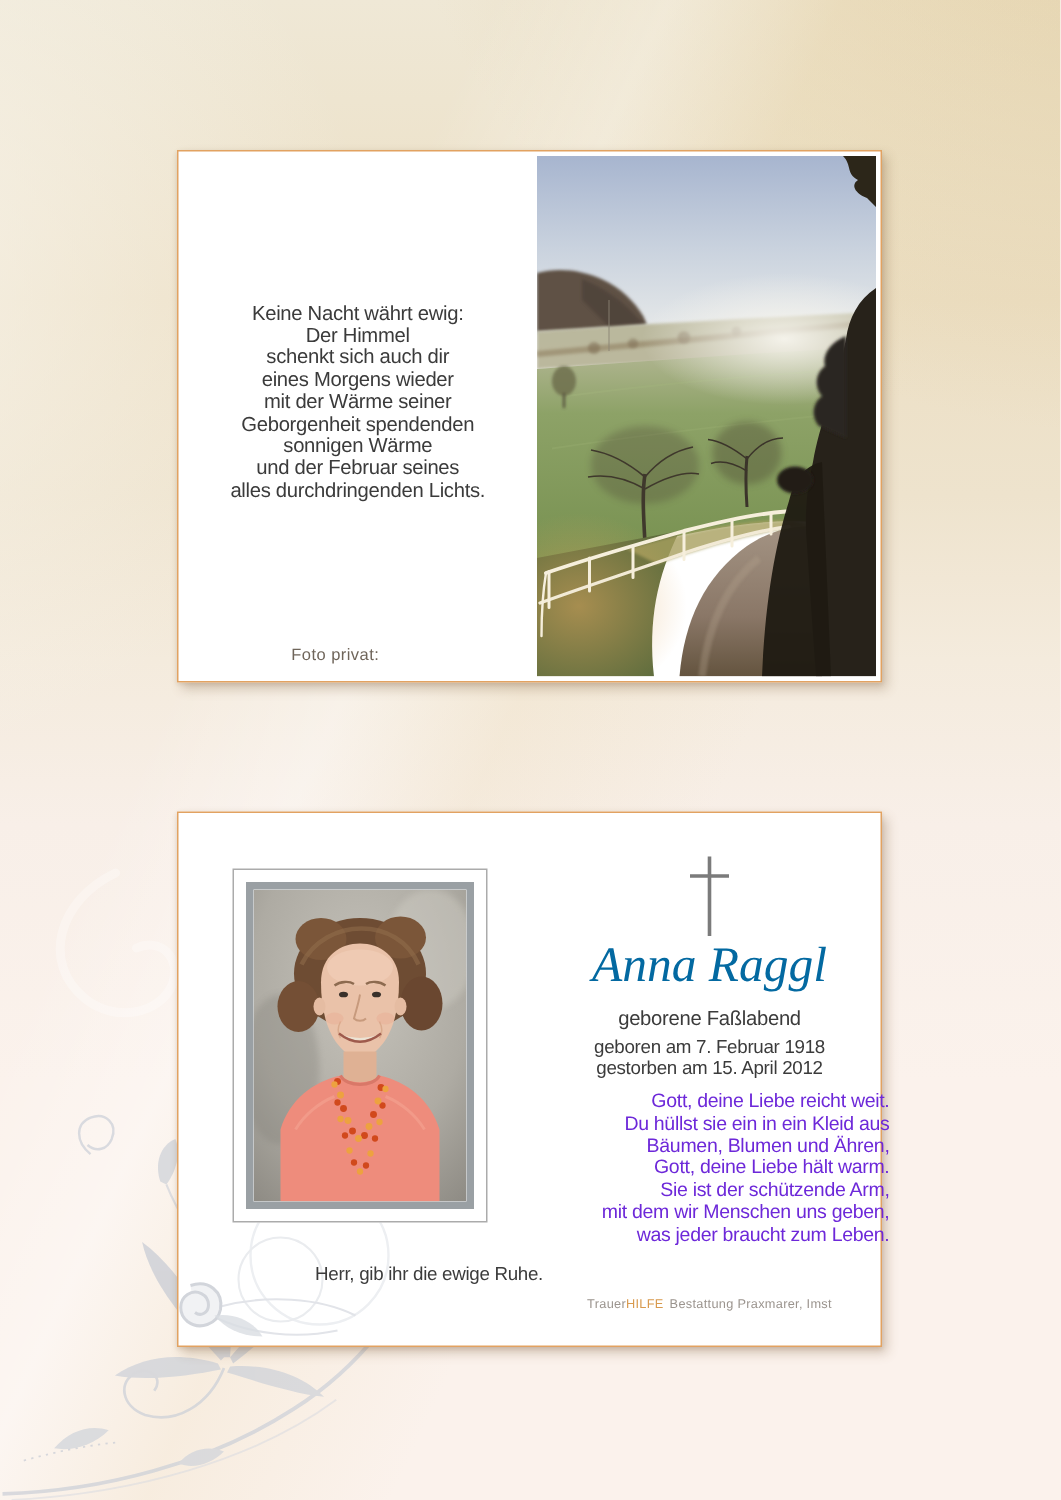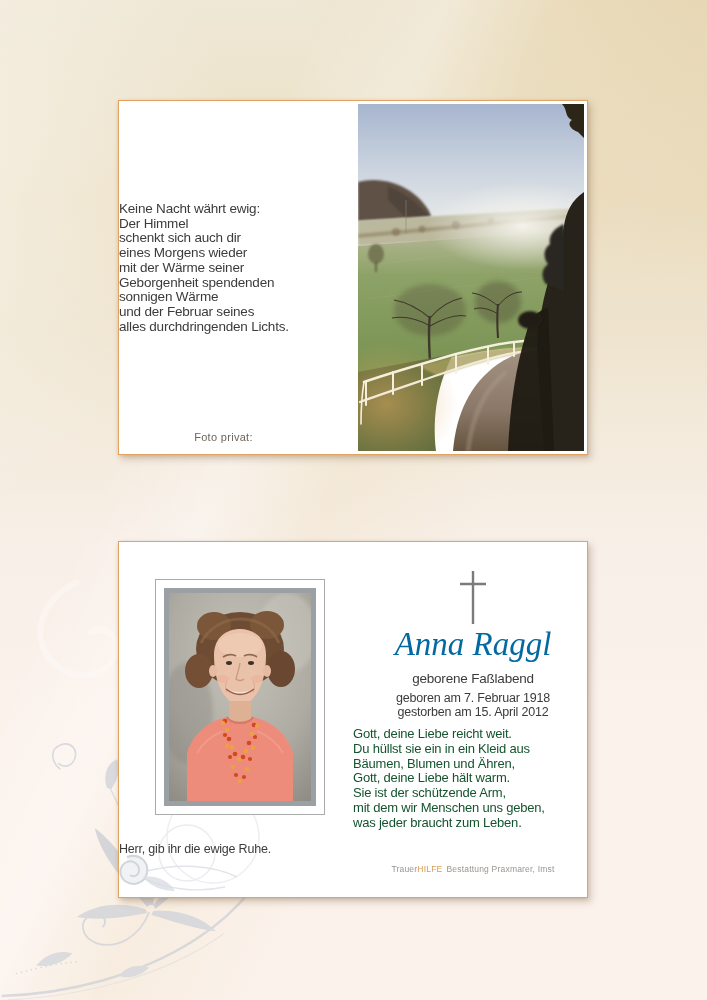--- a/index.html
+++ b/index.html
@@ -11,48 +11,48 @@
   .bg-sheen2{background:radial-gradient(120% 70% at -25% 18%, rgba(249,246,239,0.95) 0%, rgba(249,246,239,0) 50%);}
   .bg-sheen3{background:linear-gradient(115deg, rgba(255,255,255,0) 28%, rgba(255,255,255,0.30) 38%, rgba(236,220,184,0.25) 48%, rgba(236,220,184,0) 62%);}
   .faint-swirl{position:absolute;left:15px;top:570px;width:140px;height:135px;}
   .lily-ornament{position:absolute;left:-8px;top:735px;width:345px;height:268px;}
 
   .card{position:absolute;background:#ffffff;border:1px solid #e2a261;box-sizing:border-box;
     box-shadow:3px 4px 7px rgba(125,92,58,0.30), 0 1px 3px rgba(125,92,58,0.18);}
   .card-top{left:118px;top:100px;width:470px;height:355px;}
   .card-bottom{left:118px;top:541px;width:470px;height:357px;}
 
-  .top-poem{position:absolute;left:0;top:101px;width:239px;text-align:left;
+  .top-poem{position:absolute;left:0;top:101px;width:239px;text-align:center;
     font-size:13.5px;line-height:14.7px;color:#3b3b3b;letter-spacing:-0.2px;}
   .photo-credit{position:absolute;left:0;top:330px;width:209px;text-align:center;
     font-size:11px;color:#6f655a;letter-spacing:0.3px;}
   .landscape-photo{position:absolute;left:239px;top:3px;width:226px;height:347px;overflow:hidden;}
   .landscape-photo svg{display:block;width:100%;height:100%;}
 
   .portrait-frame-outer{position:absolute;left:36px;top:37px;width:170px;height:236px;
     border:1px solid #ababab;background:#ffffff;box-sizing:border-box;}
   .portrait-frame-inner{position:absolute;left:8px;top:8px;right:8px;bottom:8px;
     border:5px solid #9aa0a4;overflow:hidden;}
   .portrait-frame-inner svg{display:block;width:100%;height:100%;}
   .card-flourish{position:absolute;left:-2px;top:237px;width:200px;height:120px;pointer-events:none;}
 
-  .prayer{position:absolute;left:0;top:300px;width:243px;text-align:left;
+  .prayer{position:absolute;left:0;top:300px;width:243px;text-align:right;
     font-size:12.5px;color:#3b3b3b;letter-spacing:-0.2px;}
 
   .memorial-right{position:absolute;left:234px;top:0;width:240px;height:100%;}
   .cross-wrap{position:absolute;left:0;top:28px;width:240px;text-align:center;}
   .deceased-name{position:absolute;left:0;top:84px;width:240px;text-align:center;
     font-family:"Liberation Serif",serif;font-style:italic;font-weight:normal;
     font-size:33px;line-height:36px;color:#0369a1;}
   .maiden-name{position:absolute;left:0;top:129px;width:240px;text-align:center;
     font-size:13.5px;color:#3b3b3b;letter-spacing:-0.2px;}
   .dates{position:absolute;left:0;top:149px;width:240px;text-align:center;
     font-size:12.5px;line-height:14px;color:#3b3b3b;letter-spacing:-0.2px;}
-  .bottom-poem{position:absolute;left:0;top:185px;width:240px;text-align:left;
-    font-size:13px;line-height:14.8px;color:#14532d;letter-spacing:-0.2px;}
+  .bottom-poem{position:absolute;left:0;top:185px;width:240px;text-align:right;
+    font-size:13px;line-height:14.8px;color:#6d28d9;letter-spacing:-0.2px;}
   .card-footer{position:absolute;left:0;top:322px;width:240px;text-align:center;
     font-size:8.5px;color:#9b948e;letter-spacing:0.2px;}
   .card-footer .brand-accent{color:#d89a4e;}
   .card-footer .footer-rest{margin-left:4px;}
 </style>
 </head>
 <body>
 
 <div class="stage">
   <div class="bg-layer bg-sheen1"></div>

